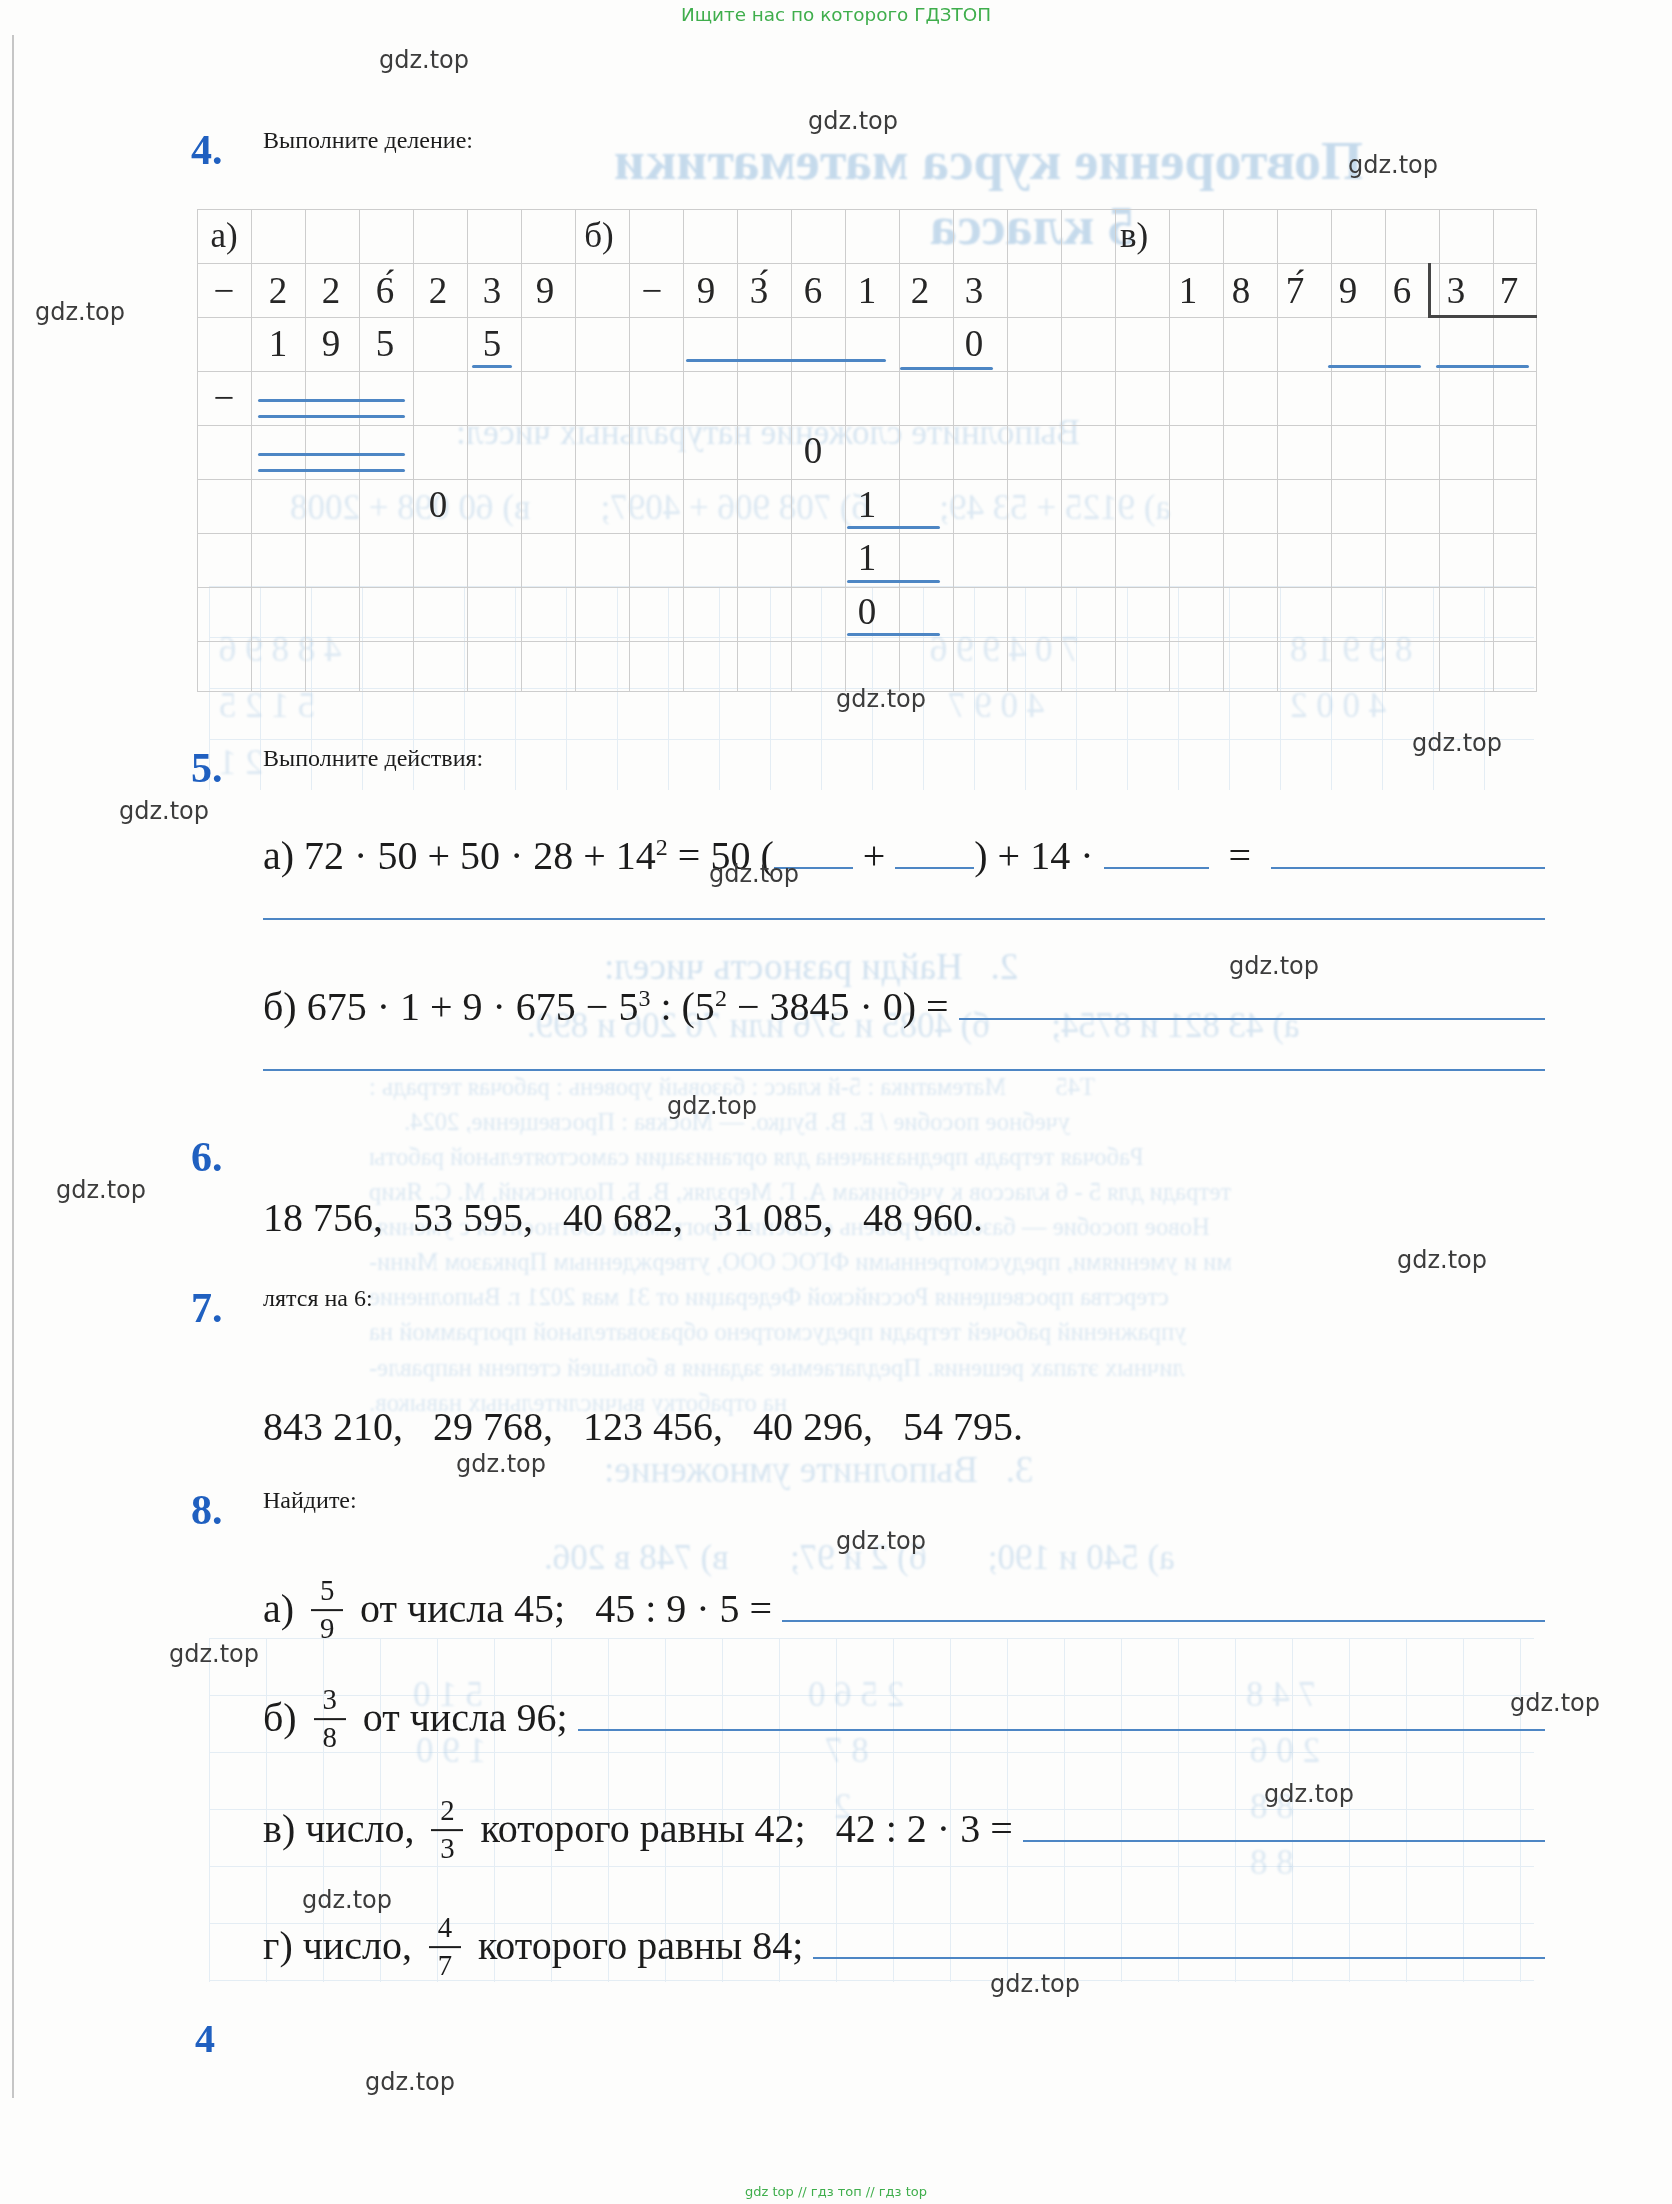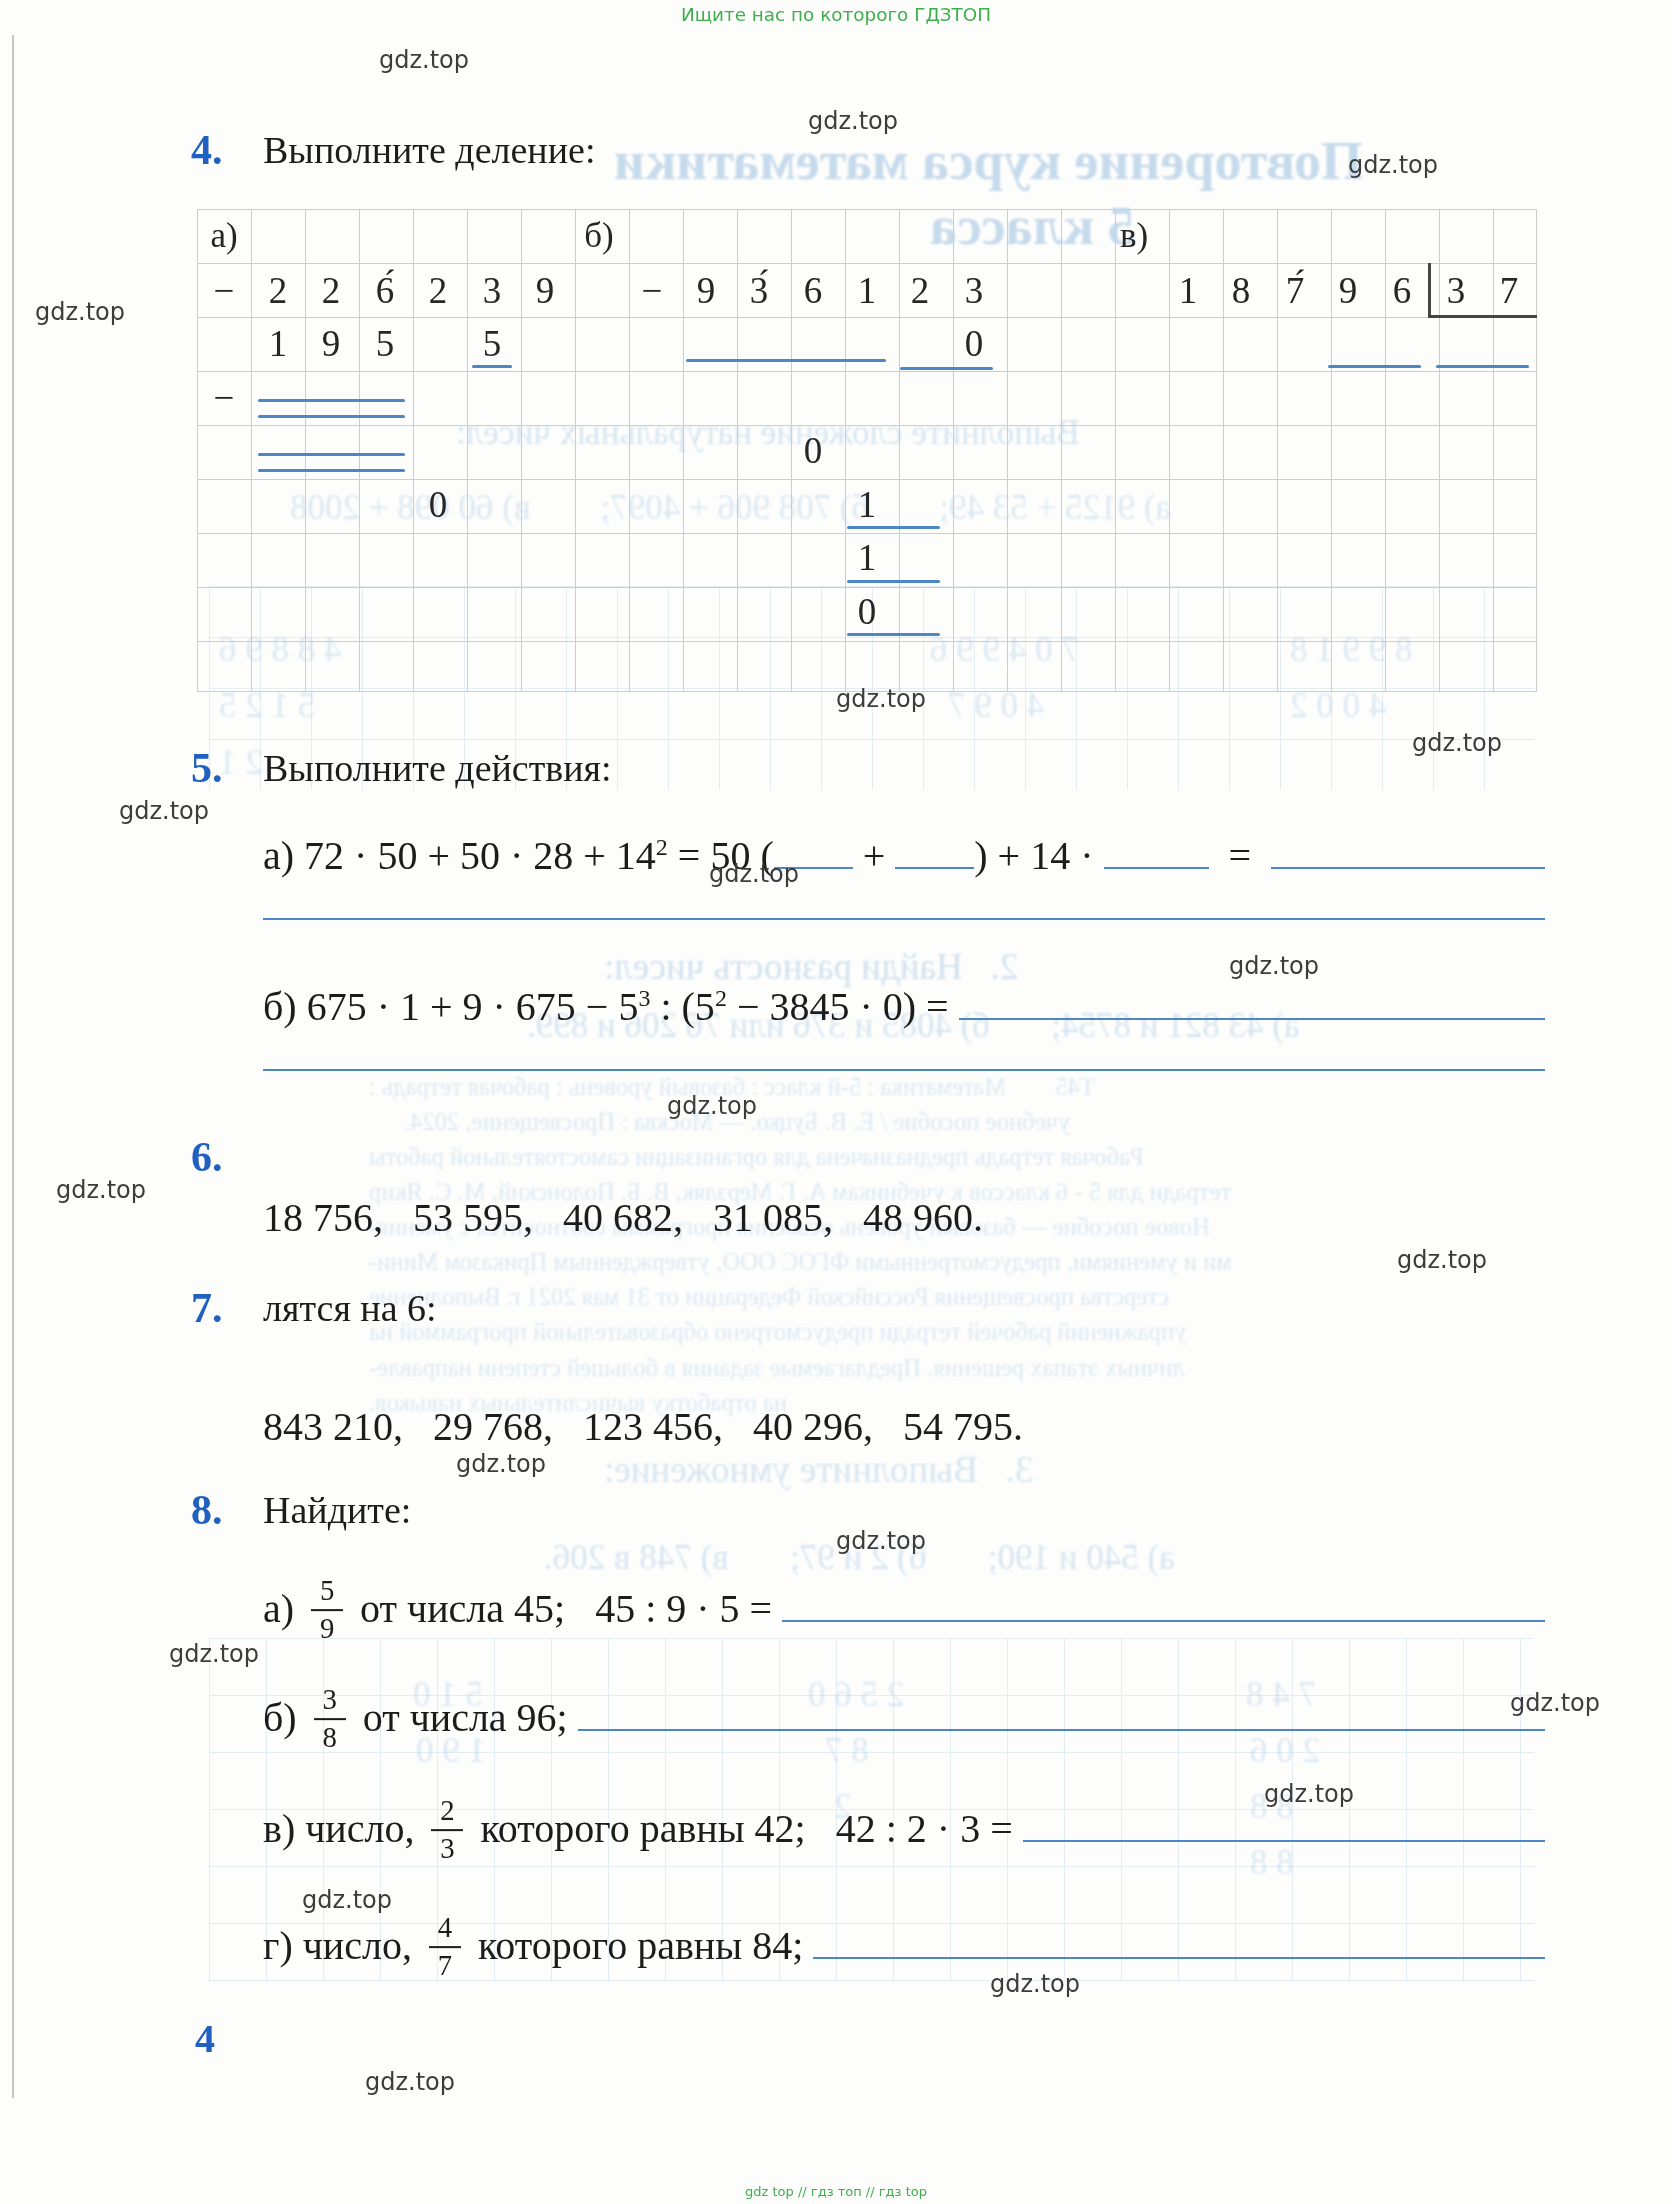--- a/index.html
+++ b/index.html
@@ -15,21 +15,21 @@
   .page-edge{position:absolute;left:12.3px;top:35px;width:1.8px;height:2063px;background:#c6c6c6;}
   .bleed{position:absolute;inset:0;z-index:0;}
   .bleed-text{position:absolute;transform:scaleX(-1);color:var(--bleed);filter:blur(1.1px);
               white-space:pre;font-family:"Liberation Serif",serif;}
   .bleed-grid{position:absolute;opacity:0.22;
       background-image:linear-gradient(to right,var(--bleed) 0.9px,transparent 0.9px),
                        linear-gradient(to bottom,var(--bleed) 0.9px,transparent 0.9px);}
   .content{position:absolute;inset:0;z-index:1;}
   .ex-header{position:absolute;left:191px;right:127px;display:flex;align-items:flex-start;}
   .ex-num{flex:0 0 72px;font-weight:bold;font-size:42px;color:var(--accent);line-height:1.2;}
-  .ex-title{font-size:38px;line-height:1.32;}
+  .ex-title{font-size:24px;line-height:1.32;}
   .text-line{position:absolute;left:263px;font-size:40px;white-space:pre;}
   .eq-line{position:absolute;left:263px;right:127px;display:flex;align-items:baseline;font-size:40px;}
   .eq-line .run{white-space:pre;}
   .blank{display:inline-block;height:1.05em;border-bottom:2.6px solid var(--hand);}
   .answer-line{position:absolute;left:263px;right:127px;height:0;border-bottom:2.6px solid var(--hand);}
   sup{font-size:0.6em;}
   .frac{display:inline-block;vertical-align:middle;text-align:center;font-size:0.72em;
         line-height:1.08;margin:0 7px;transform:translateY(-0.1em);}
   .frac .fnum{display:block;padding:0 8.8px 2.6px;border-bottom:2.6px solid #1c1c1c;}
   .frac .fden{display:block;padding:2.6px 8.8px 0;}

